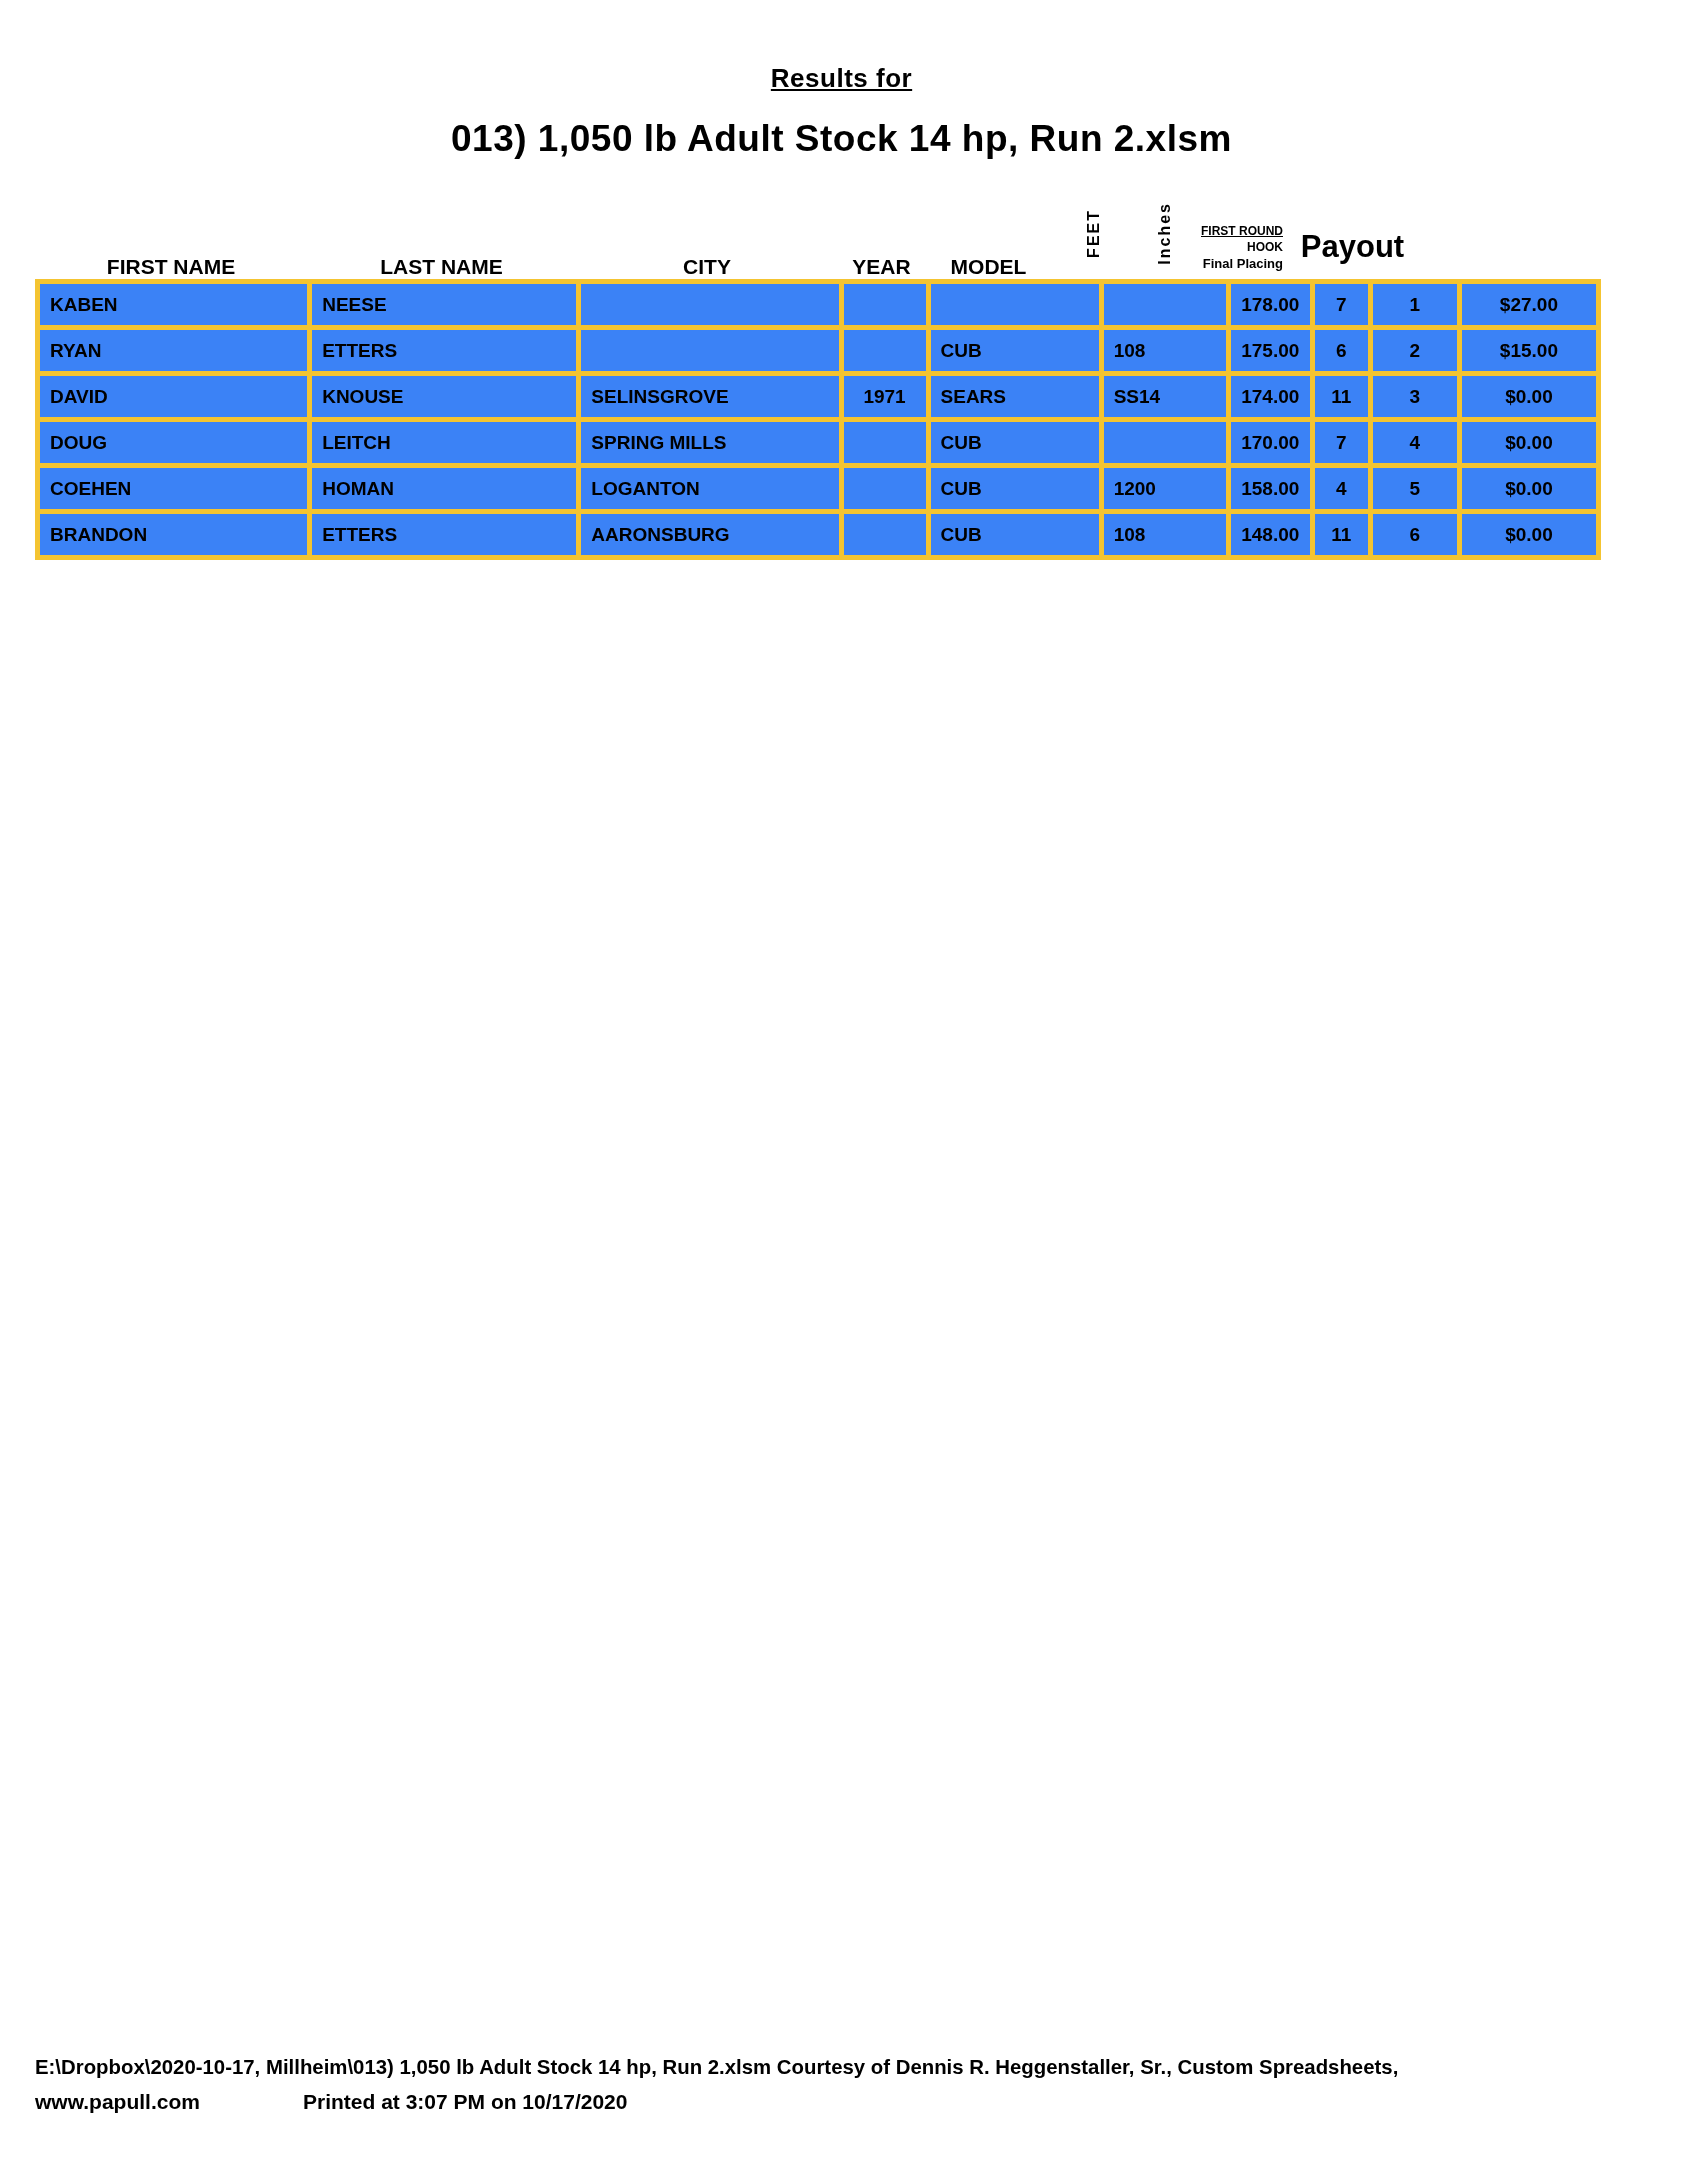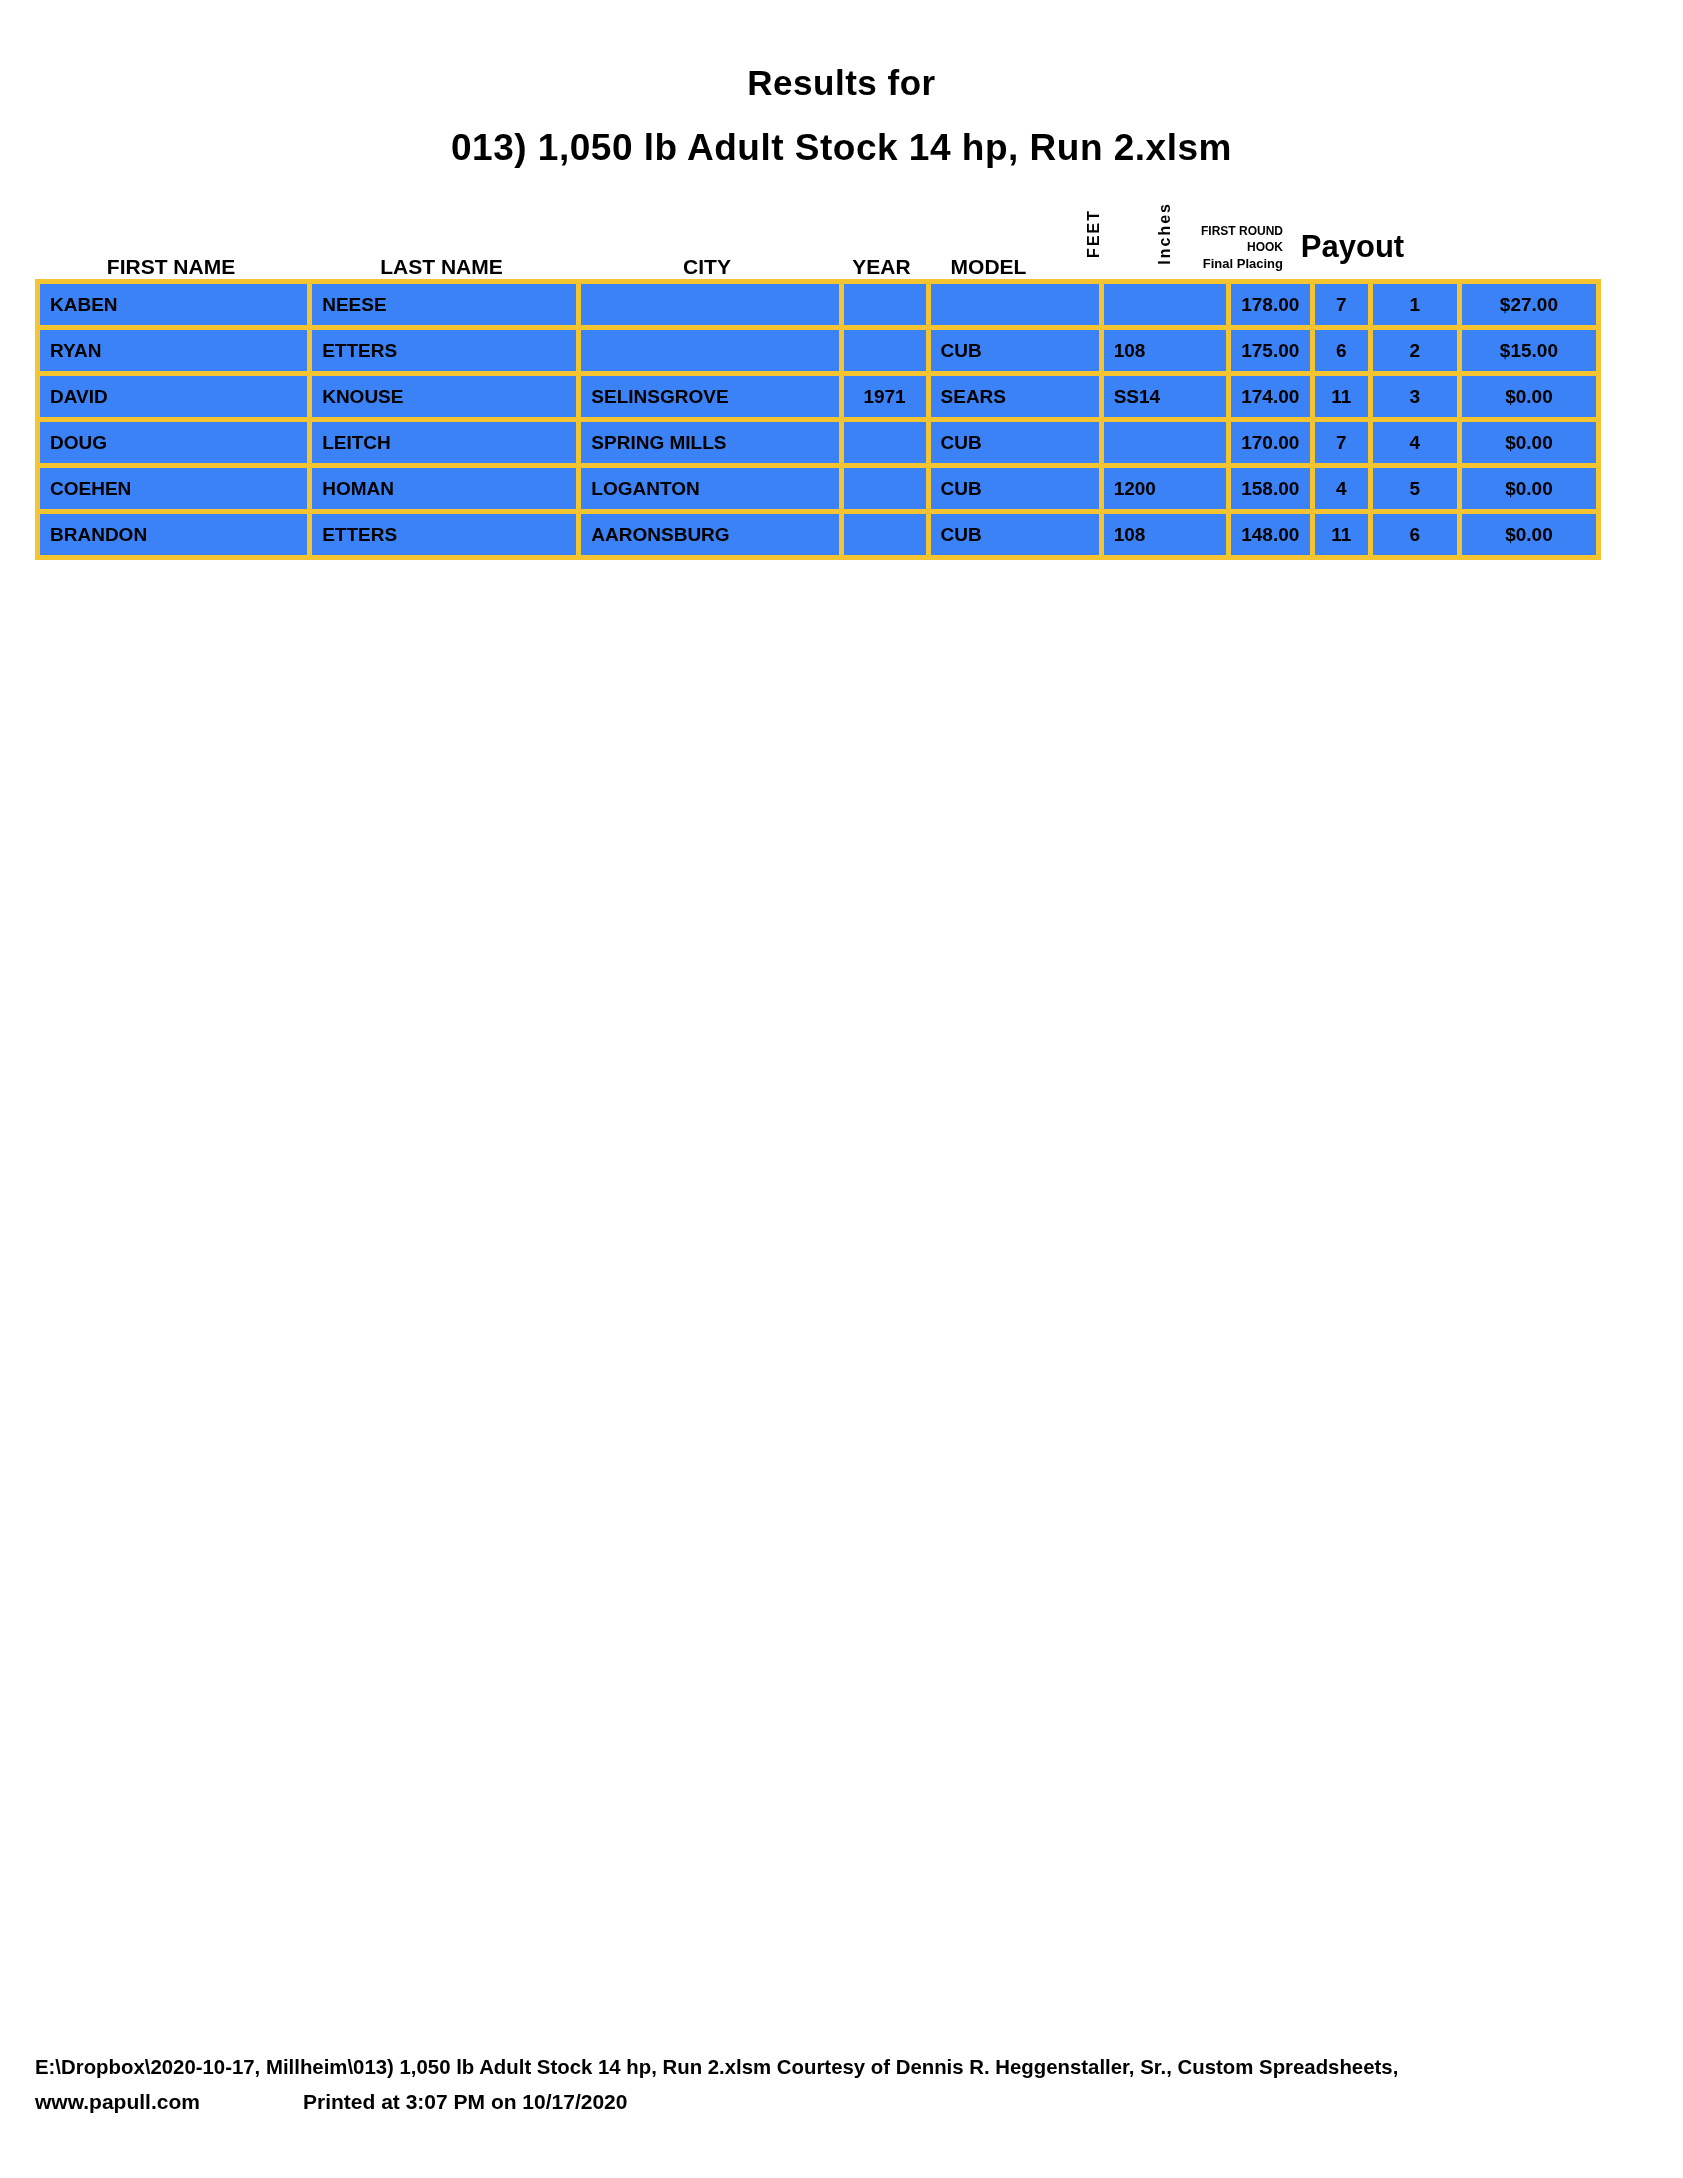--- a/index.html
+++ b/index.html
@@ -7,41 +7,41 @@
     position:relative;
     width:1683px;
     height:2178px;
     background:#ffffff;
     font-family:"Liberation Sans", sans-serif;
     color:#000;
     overflow:hidden;
   }
   
   .titles{position:absolute;top:63px;left:0;width:100%;text-align:center;}
-  .title1{font-size:35px;font-weight:bold;letter-spacing:0.5px;}
+  .title1{font-size:26px;font-weight:bold;letter-spacing:0.5px;text-decoration:underline;}
   .title2{font-size:37px;font-weight:bold;margin-top:24px;letter-spacing:0.5px;}
 
   
   .table-wrap{position:absolute;left:35px;top:188px;width:1566px;}
   .header-row{display:flex;height:91px;}
   .hcell{display:flex;align-items:flex-end;justify-content:center;
          font-weight:bold;font-size:21px;padding-bottom:0;box-sizing:border-box;}
   .hc0{width:272px;}
   .hc1{width:269px;}
   .hc2{width:262px;}
   .hc3{width:87px;}
   .hc4{width:173px;}
   .hc5{width:127px;}
   .hc6{width:84px;align-items:center;padding-bottom:0;}
   .hc7{width:58px;align-items:center;padding-bottom:0;}
   .hc8{width:89px;flex-direction:column;justify-content:flex-end;padding-bottom:6px;}
   .hc9{width:139px;font-size:31px;padding-bottom:14px;}
   .vert{writing-mode:vertical-rl;transform:rotate(180deg);font-size:16px;
         font-weight:bold;letter-spacing:2px;}
-  .hook-l1{font-size:12px;font-weight:bold;text-align:center;line-height:1.35;}
+  .hook-l1{font-size:12px;font-weight:bold;text-align:center;line-height:1.35;text-decoration:underline;}
   .hook-l2{font-size:12px;font-weight:bold;text-align:center;line-height:1.35;}
   .hook-l3{font-size:13px;font-weight:bold;line-height:1.35;}
 
   
   table.results{border-collapse:collapse;table-layout:fixed;width:1566px;}
   table.results td{
     border:5px solid #F4C431;
     height:41px;
     background:#3b82f6;
     font-weight:bold;

